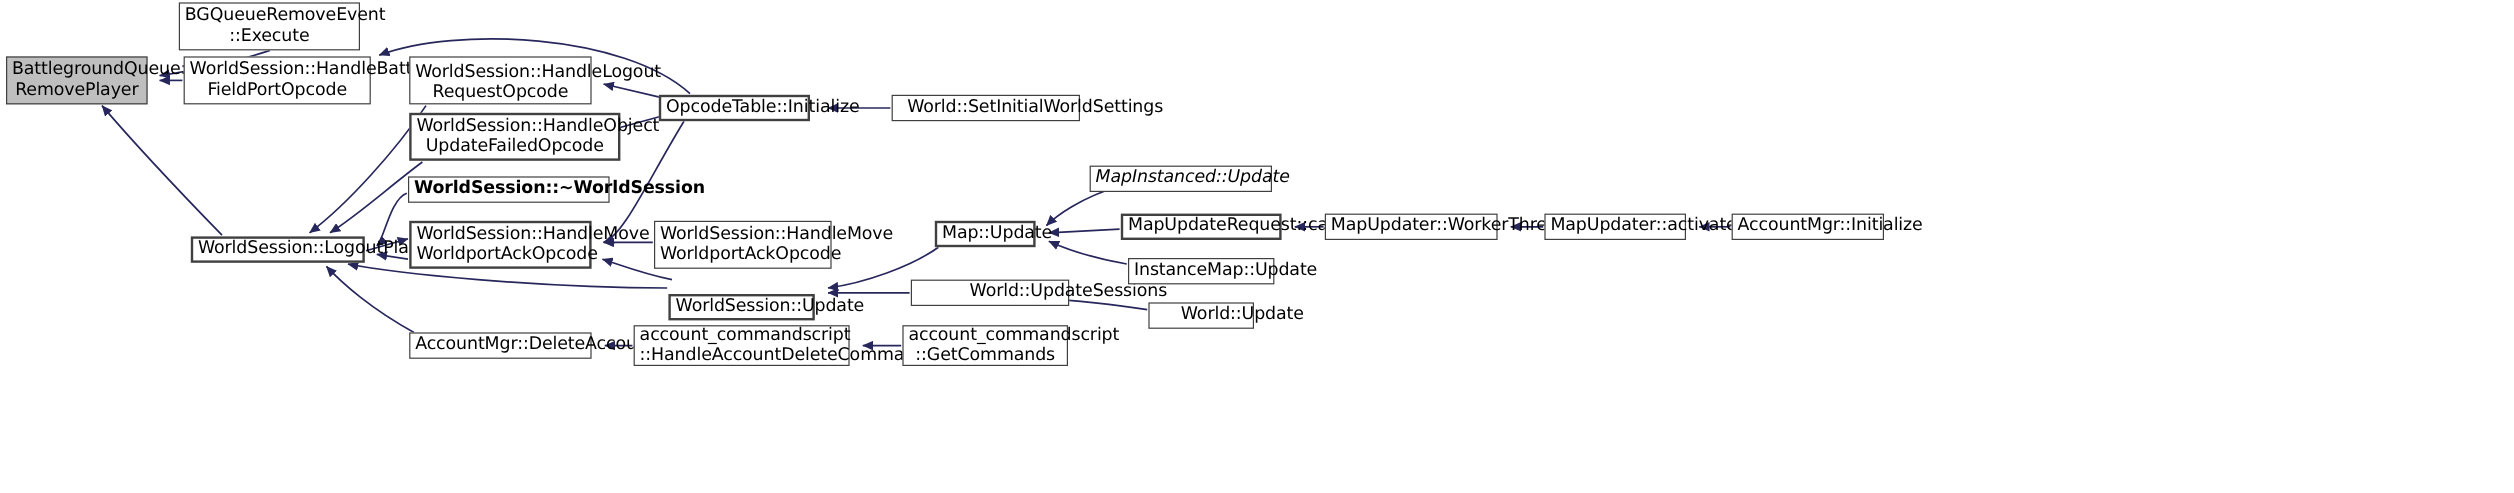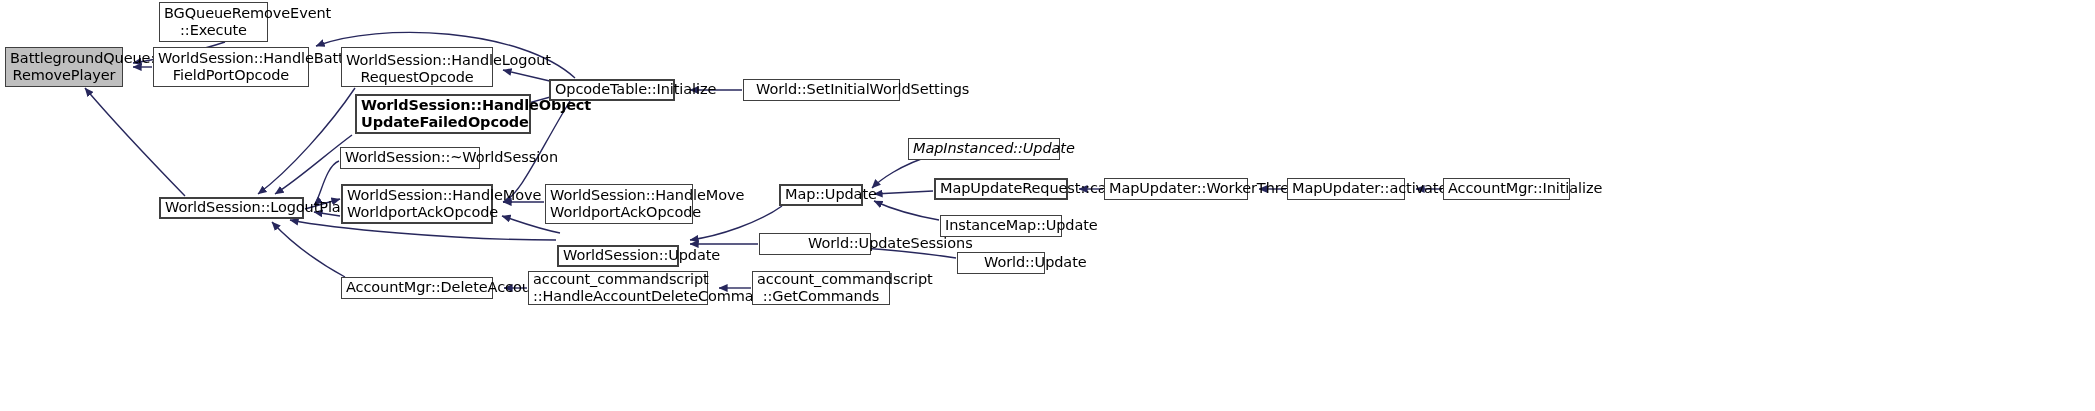--- a/index.html
+++ b/index.html
@@ -104,41 +104,41 @@
 
       <path d="M1442,189 L1416,189"></path>
     </g>
   </svg>
 
   <div class="node root" style="left:5px;top:47px;width:118px;height:40px;">
     <span>BattlegroundQueue::
 RemovePlayer</span>
   </div>
 
-  <div class="node" style="left:159px;top:2px;width:109px;height:40px;">
+  <div class="node" style="left:149px;top:2px;width:151px;height:40px;">
     <span>BGQueueRemoveEvent
 ::Execute</span>
   </div>
 
   <div class="node" style="left:153px;top:47px;width:156px;height:40px;">
     <span>WorldSession::HandleBattle
 FieldPortOpcode</span>
   </div>
 
   <div class="node" style="left:341px;top:47px;width:152px;height:40px;align-items:flex-end;">
     <span>WorldSession::HandleLogout
 RequestOpcode</span>
   </div>
 
-  <div class="node thick" style="left:355px;top:94px;width:176px;height:40px;font-weight:bold;">
+  <div class="node thick" style="left:341px;top:94px;width:176px;height:40px;">
     <span>WorldSession::HandleObject
 UpdateFailedOpcode</span>
   </div>
 
-  <div class="node" style="left:340px;top:147px;width:140px;height:22px;">
+  <div class="node" style="left:340px;top:147px;width:168px;height:22px;font-weight:bold;">
     <span>WorldSession::~WorldSession</span>
   </div>
 
   <div class="node thick" style="left:159px;top:197px;width:145px;height:22px;">
     <span>WorldSession::LogoutPlayer</span>
   </div>
 
   <div class="node thick" style="left:341px;top:184px;width:152px;height:40px;">
     <span>WorldSession::HandleMove
 WorldportAckOpcode</span>
@@ -168,21 +168,21 @@
   <div class="node" style="left:528px;top:271px;width:180px;height:34px;">
     <span>account_commandscript
 ::HandleAccountDeleteCommand</span>
   </div>
 
   <div class="node" style="left:752px;top:271px;width:138px;height:34px;">
     <span>account_commandscript
 ::GetCommands</span>
   </div>
 
-  <div class="node" style="left:759px;top:233px;width:112px;height:22px;padding-left:48px;">
+  <div class="node" style="left:759px;top:233px;width:132px;height:22px;padding-left:48px;">
     <span>World::UpdateSessions</span>
   </div>
 
   <div class="node" style="left:957px;top:252px;width:88px;height:22px;padding-left:26px;">
     <span>World::Update</span>
   </div>
 
   <div class="node thick" style="left:779px;top:184px;width:84px;height:22px;">
     <span>Map::Update</span>
   </div>

